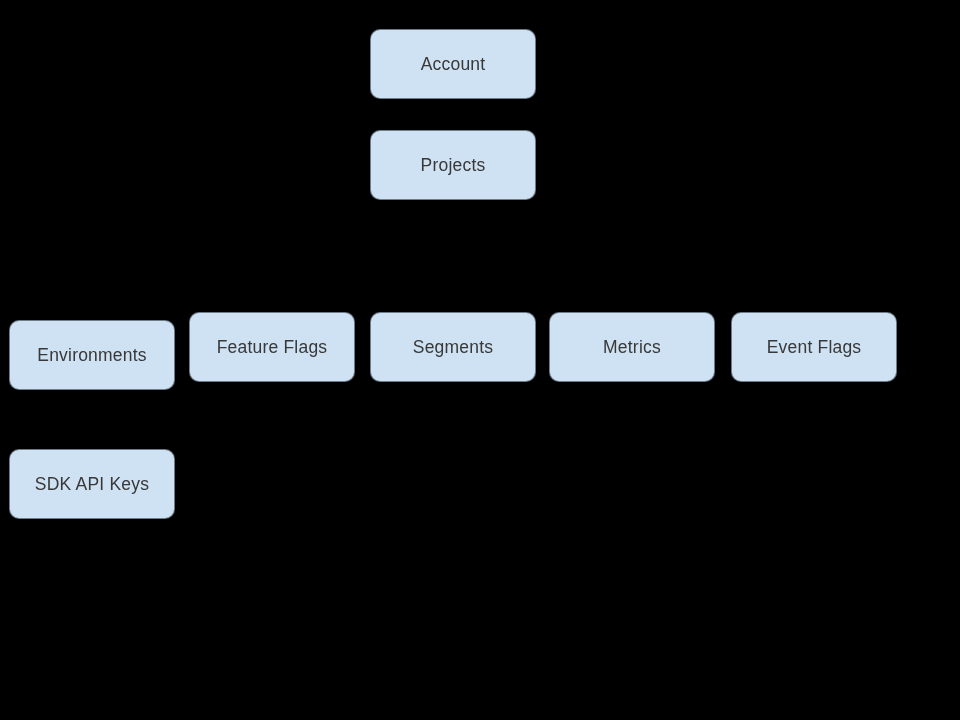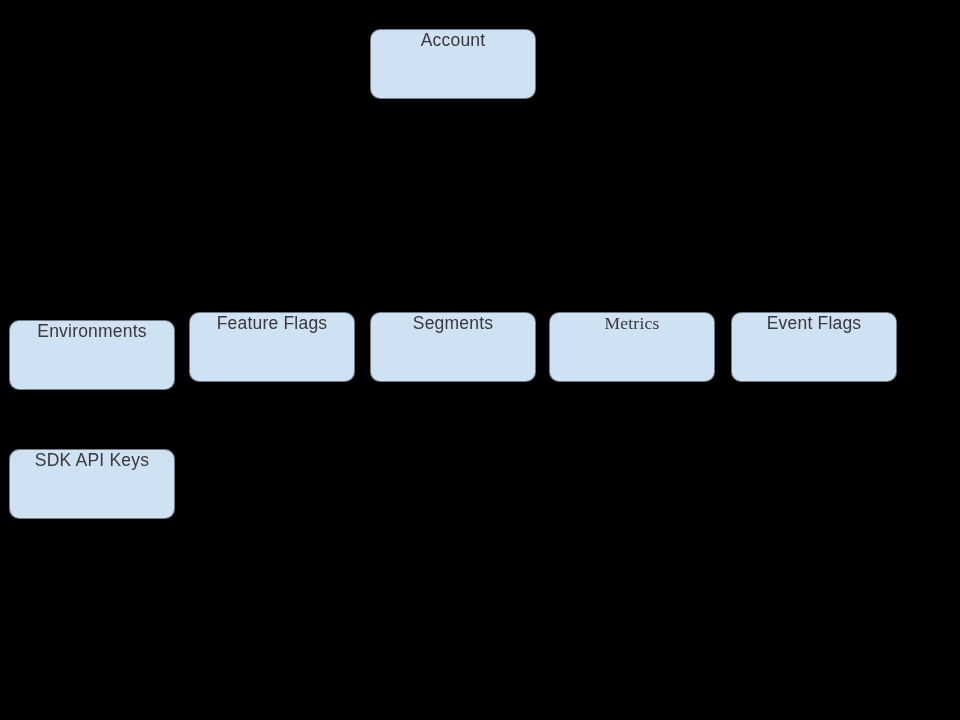--- a/index.html
+++ b/index.html
@@ -17,50 +17,53 @@
   }
   .node {
     position: absolute;
     width: 166px;
     height: 70px;
     background: #cfe2f3;
     border: 1px solid rgba(30, 40, 50, 0.55);
     border-radius: 10px;
     box-shadow: 1px 1px 2px rgba(0,0,0,0.9);
     display: flex;
-    align-items: flex-start;
+    align-items: center;
     justify-content: center;
     box-sizing: border-box;
   }
   .node .label {
     color: #383838;
     font-size: 17.5px;
     letter-spacing: 0.2px;
     white-space: nowrap;
     text-align: center;
   }
   
   .node-account      { left: 370px; top:  29px; }
   .node-projects     { left: 370px; top: 130px; }
   .node-environments { left:   9px; top: 312px; margin-top: 8px; }
   .node-feature-flags{ left: 189px; top: 312px; }
   .node-segments     { left: 370px; top: 312px; }
-  .node-metrics      { left: 549px; top: 312px; font-family: Liberation Serif, serif; }
+  .node-metrics      { left: 549px; top: 312px; }
   .node-event-types  { left: 731px; top: 312px; }
   .node-sdk-api-keys { left:   9px; top: 449px; }
 </style>
 </head>
 <body>
 
 <div id="canvas">
 
   <div class="node node-account">
     <span class="label">Account</span>
   </div>
 
+  <div class="node node-projects">
+    <span class="label">Projects</span>
+  </div>
 
   <div class="node node-environments">
     <span class="label">Environments</span>
   </div>
 
   <div class="node node-segments">
     <span class="label">Segments</span>
   </div>
 
   <div class="node node-feature-flags">

